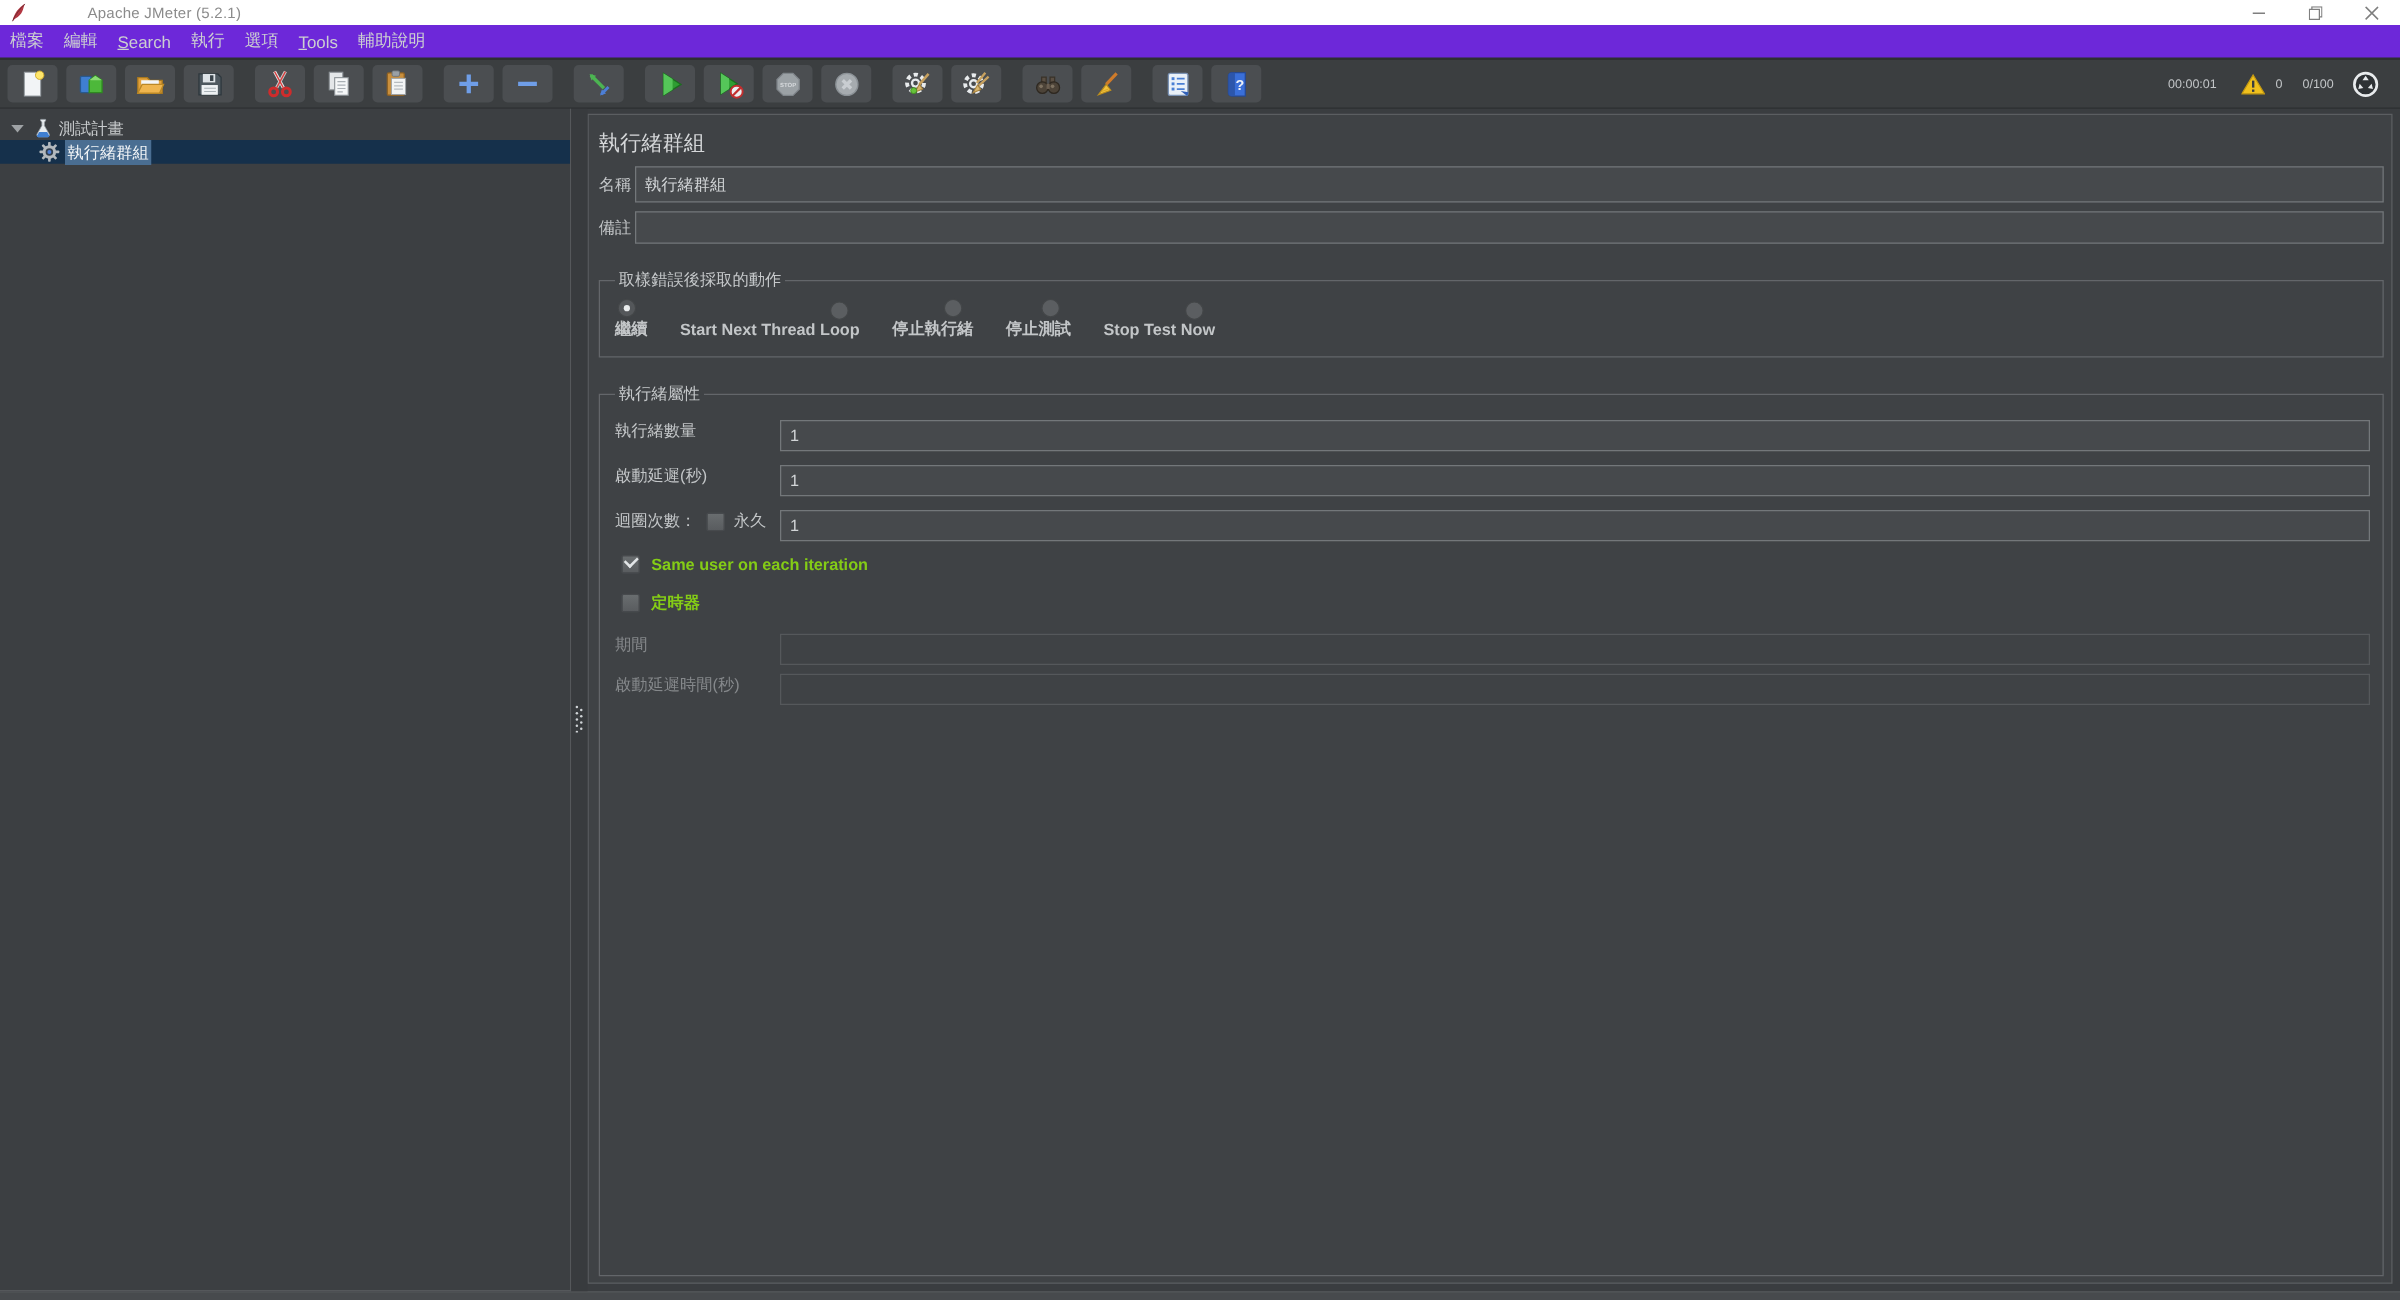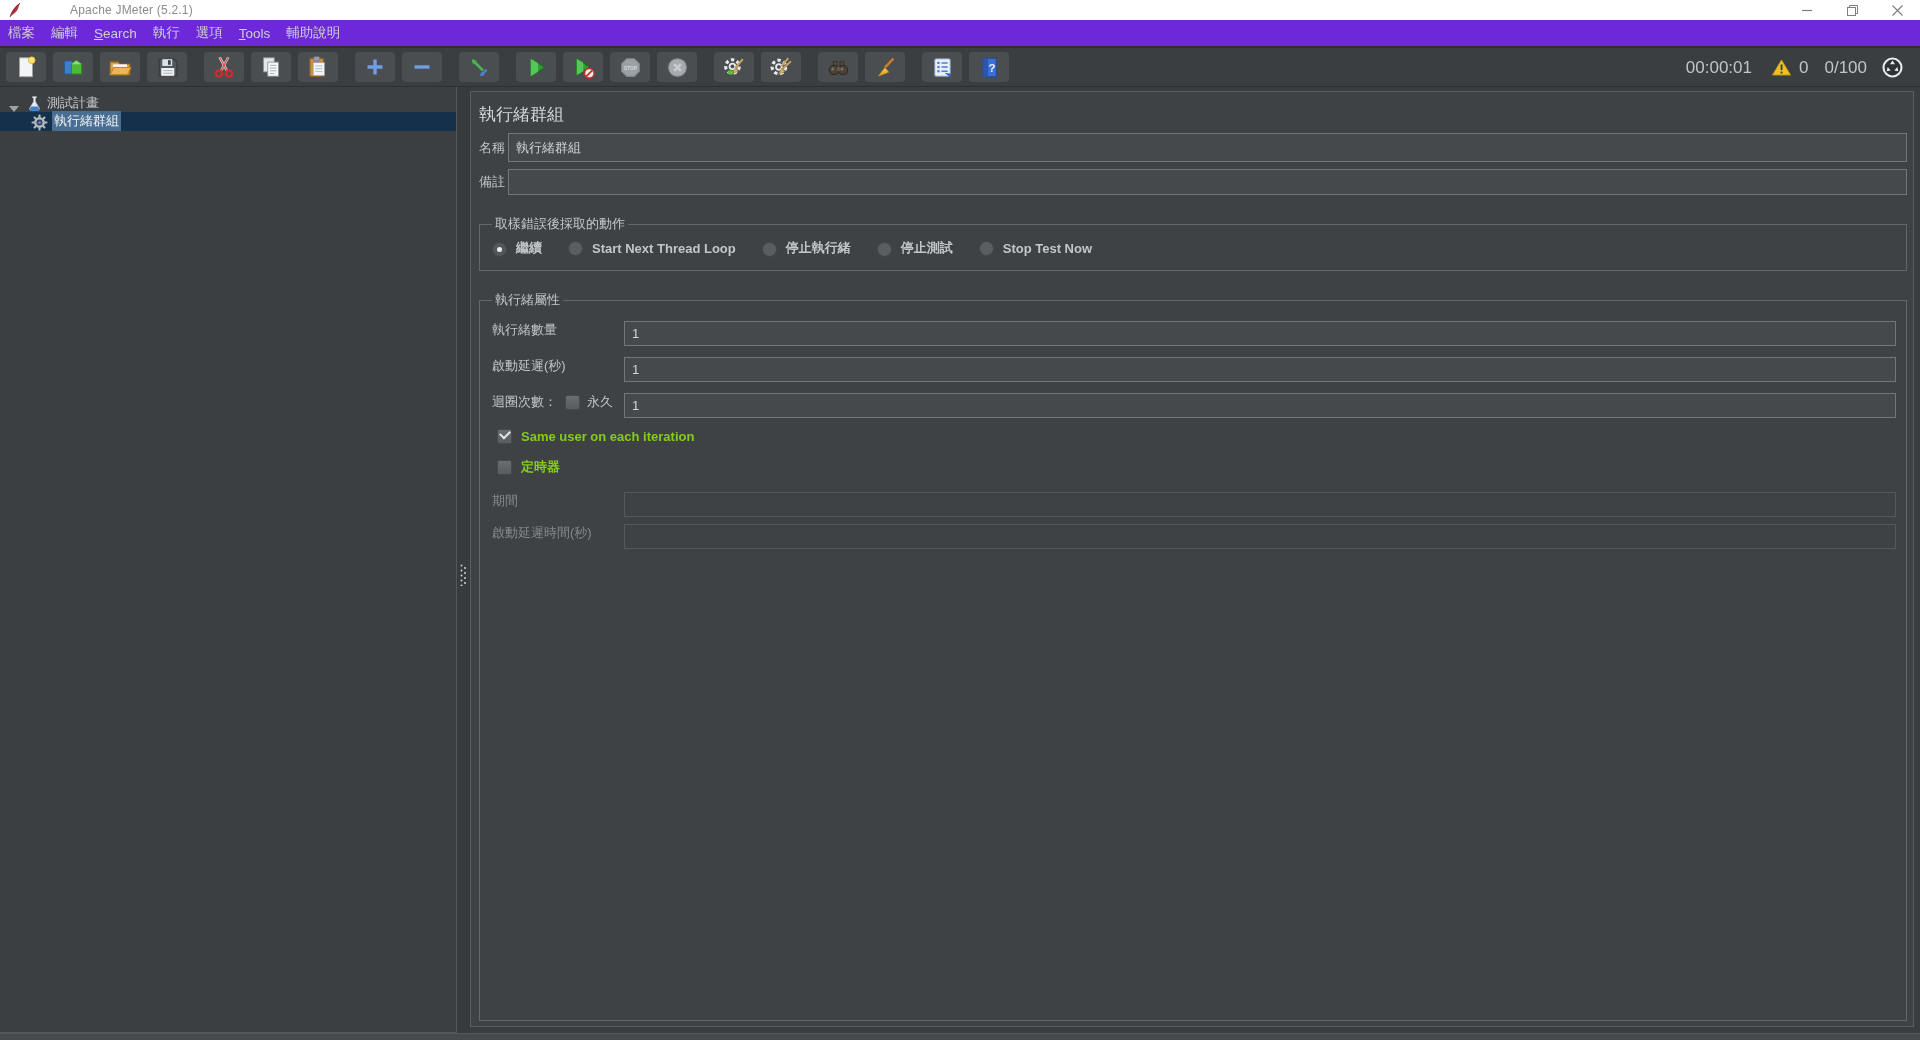--- a/index.html
+++ b/index.html
@@ -15,30 +15,30 @@
 
   
   .menubar { height:28px; background:#6d28d9; display:flex; align-items:center; padding-left:0; border-bottom:2px solid #2d2f31; }
   .menu-item { color:#cccfd1; padding:0 8px; font-size:13.5px; }
   .menu-item.mn::first-letter { text-decoration:underline; }
 
   
   .toolbar { height:39px; background:#3b3e40; display:flex; align-items:center; padding-left:6px; border-bottom:1px solid #2d2f31; position:relative; }
   .tbtn { width:40px; height:30px; border-radius:4px; background:#4b4e51; display:flex; align-items:center; justify-content:center; margin-right:7px; flex:none; }
   .tbtn.gsep { margin-right:17px; }
-  .status { position:absolute; right:16px; top:0; height:39px; display:flex; align-items:center; color:#c2c5c7; font-size:17px; }
+  .status { position:absolute; right:16px; top:0; height:39px; display:flex; align-items:center; color:#c2c5c7; font-size:10px; }
   .status .elapsed { margin-right:20px; }
   .status .warn { display:flex; align-items:center; margin-right:16px; }
   .status .warn svg { margin-right:8px; }
   .status .threads { margin-right:14px; }
 
   
   .content { display:flex; height:946px; position:relative; }
   .tree { width:457px; background:#3c3f42; border-right:1px solid #55585b; border-bottom:1px solid #55585b; padding-top:6px; }
-  .trow { height:19px; display:flex; align-items:flex-end; }
+  .trow { height:19px; display:flex; align-items:center; }
   .trow .expander { width:0; height:0; border-left:5px solid transparent; border-right:5px solid transparent; border-top:6px solid #9ea2a5; margin-left:9px; margin-right:7px; }
   .trow .ticon { width:17px; height:17px; margin-right:4px; flex:none; }
   .trow .tlabel { color:#c9ccce; }
   .trow.selected { background:#15304b; }
   .trow.selected .ticon { margin-left:31px; }
   .trow.selected .tlabel { background:#4a6e92; color:#f2f5f7; padding:1px 2px; }
 
   .divider { width:13px; background:#383b3e; position:relative; }
   .grip { position:absolute; left:3px; top:477px; }
 
@@ -48,21 +48,21 @@
   .field-row .flabel { color:#c3c6c8; flex:none; }
   .name-row { margin-top:7px; }
   .name-row .flabel, .comment-row .flabel { width:29px; }
   .comment-row { margin-top:7px; }
   input.txt { flex:1; background:#46494c; border:1px solid #73777a; color:#d2d5d7; font-family:"Liberation Sans",sans-serif; font-size:13px; padding:0 7px; outline:none; min-width:0; }
   .name-row input.txt { height:29px; }
   .comment-row input.txt { height:26px; }
   fieldset { border:1px solid #63666a; margin-top:20px; padding:0 10px 0 12px; }
   legend { font-size:13px; color:#c6c9cb; padding:0 3px; }
   .radio-row { display:flex; align-items:center; margin-top:6px; margin-bottom:13px; }
-  .radio-item { display:flex; align-items:flex-end; margin-right:26px; }
+  .radio-item { display:flex; align-items:flex-end; margin-right:26px;flex-direction:column; }
   .radio { width:15px; height:15px; border-radius:50%; background:#5b5e61; border:1px solid #434648; margin-right:9px; position:relative; flex:none; }
   .radio.sel { background:#54575a; }
   .radio.sel::after { content:""; position:absolute; left:4px; top:4px; width:5px; height:5px; border-radius:50%; background:#e9eced; }
   .radio-label { color:#c3c6c8; font-weight:bold; }
 
   .props { flex:1; margin-bottom:5px; }
   .frow { display:flex; align-items:flex-start; margin-top:11px; }
   .frow .fcell { width:132px; flex:none; display:flex; align-items:center; color:#c3c6c8; }
   .frow input.txt { height:25px; }
   .frow.disabled .fcell { color:#85888b; }

